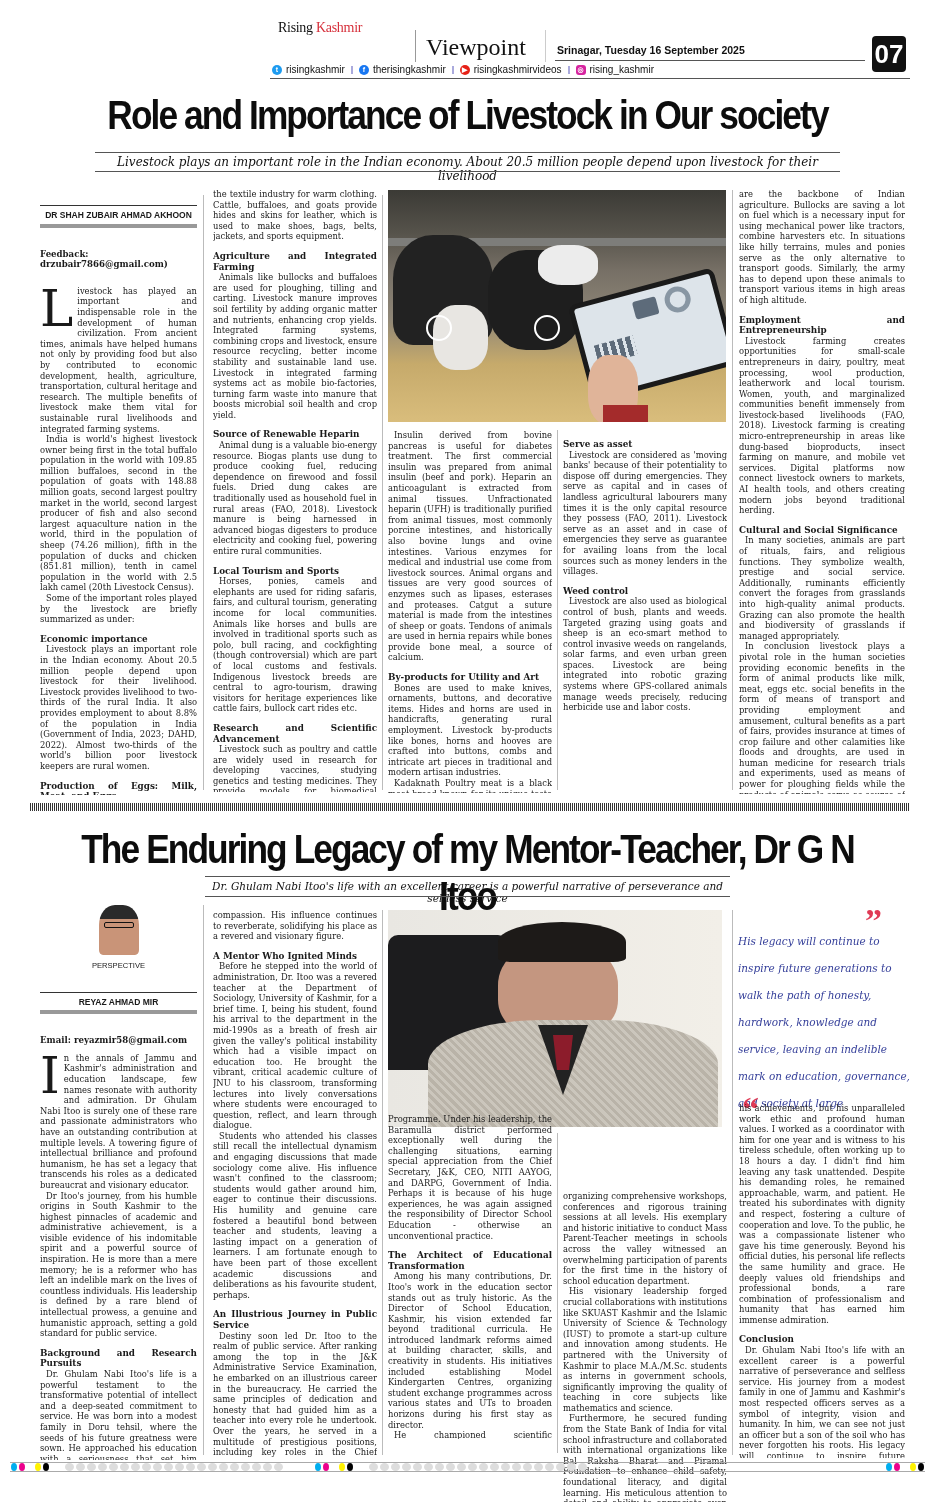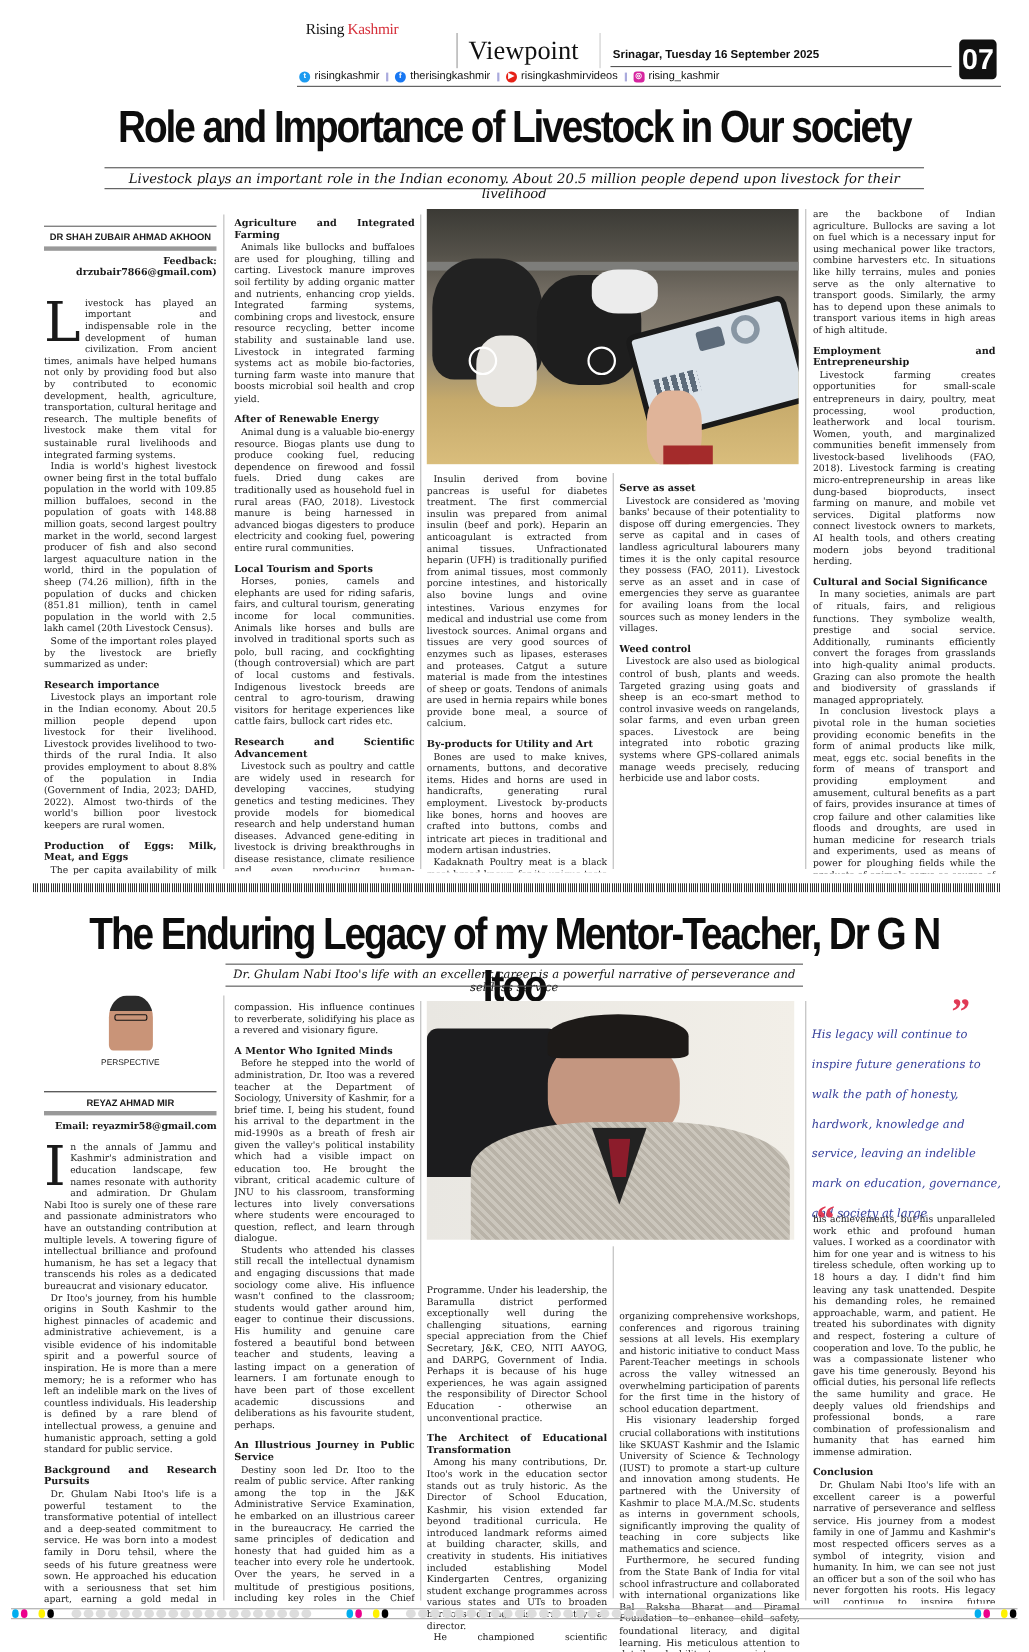--- a/index.html
+++ b/index.html
@@ -26,21 +26,21 @@
               font-size: 41px; letter-spacing: -2.2px; transform: scaleX(0.86); transform-origin: center; color: #0d0d0d; }
   .deck { text-align: center; font-family: "DejaVu Serif", serif; font-style: italic; font-size: 12px; }
   .deck-rule { height: 1px; background: #555; }
 
   
   .col { position: absolute; font-size: 8.4px; line-height: 10.6px; text-align: justify; color: #1a1a1a; overflow: hidden; }
   .col p { text-indent: 6px; margin-bottom: 0; }
   .col h4 { font-size: 8.8px; font-weight: bold; margin-top: 9px; margin-bottom: 0; font-family: "DejaVu Serif", serif; }
   .col-rule { position: absolute; width: 1px; background: #bbb; }
   .byline-top { font-family: "Liberation Sans", sans-serif; font-weight: bold; font-size: 8.5px; text-align: center; border-top: 1px solid #333; border-bottom: 4px solid #999; padding: 4px 0 3px; }
-  .feedback { font-weight: bold; font-size: 8.6px; text-align: right; margin-top: 5px; }
+  .feedback { font-weight: bold; font-size: 8.6px; text-align: left; margin-top: 21px; }
   .dropcap { float: left; font-family: "DejaVu Serif", serif; font-size: 50px; line-height: 42px; margin: 2px 4px 0 0; }
 
   .photo { position: absolute; overflow: hidden; }
   .divider-dots { left: 30px; top: 803px; width: 880px; height: 8px;
                   background: repeating-linear-gradient(90deg, #333 0 1px, #fff 1px 2px); }
 
   .quote { position: absolute; left: 738px; top: 928px; width: 175px; color: #36409a; font-style: italic; font-size: 10.5px; line-height: 27px; }
   .qmark { position: absolute; color: #e03a55; font-family: "Liberation Serif", serif; font-weight: bold; font-size: 34px; }
 
   
@@ -80,32 +80,33 @@
 
 <div class="col" style="left:40px;top:205px;width:157px;height:590px">
   <div class="byline-top">DR SHAH ZUBAIR AHMAD AKHOON</div>
   <div class="feedback">Feedback:  drzubair7866@gmail.com)</div>
   <div style="margin-top:16px">
     <span class="dropcap">L</span>
     <span>ivestock has played an important and indispensable role in the development of human civilization. From ancient times, animals have helped humans not only by providing food but also by contributed to economic development, health, agriculture, transportation, cultural heritage and research. The multiple benefits of livestock make them vital for sustainable rural livelihoods and integrated farming systems.</span>
   </div>
   <p>India is world's highest livestock owner being first in the total buffalo population in the world with 109.85 million buffaloes, second in the population of goats with 148.88 million goats, second largest poultry market in the world, second largest producer of fish and also second largest aquaculture nation in the world, third in the population of sheep (74.26 million), fifth in the population of ducks and chicken (851.81 million), tenth in camel population in the world with 2.5 lakh camel (20th Livestock Census).</p>
   <p>Some of the important roles played by the livestock are briefly summarized as under:</p>
-  <h4>Research importance</h4>
+  <h4>Economic importance</h4>
   <p>Livestock plays an important role in the Indian economy. About 20.5 million people depend upon livestock for their livelihood. Livestock provides livelihood to two-thirds of the rural India. It also provides employment to about 8.8% of the population in India (Government of India, 2023; DAHD, 2022). Almost two-thirds of the world's billion poor livestock keepers are rural women.</p>
   <h4>Production of Eggs: Milk, Meat, and Eggs</h4>
   <p>The per capita availability of milk was around 459 g/ day, eggs 101 / annum during 2022-23 (Department of Animal Husbandry &amp; Dairying (DAHD). Cows, buffaloes, goats and sheep provide milk, a major source of protein, fat, vitamins and minerals. Dairy products like butter, cheese, yogurt and ghee hold immense nutritional and economic value. Poultry, cattle, goats, pigs, and sheep supply meat that is rich in high-quality animal proteins, essential amino acids, iron, zinc, and B vitamins. Poultry farming provides eggs, an affordable and high-quality source of animal protein for millions.</p>
 
 </div>
 <div class="col-rule" style="left:203px;top:195px;height:595px"></div>
 
 <div class="col" style="left:213px;top:189px;width:164px;height:603px">
+  <p style="text-indent:0">the textile industry for warm clothing. Cattle, buffaloes, and goats provide hides and skins for leather, which is used to make shoes, bags, belts, jackets, and sports equipment.</p>
   <h4>Agriculture and Integrated Farming</h4>
   <p>Animals like bullocks and buffaloes are used for ploughing, tilling and carting. Livestock manure improves soil fertility by adding organic matter and nutrients, enhancing crop yields. Integrated farming systems, combining crops and livestock, ensure resource recycling, better income stability and sustainable land use. Livestock in integrated farming systems act as mobile bio-factories, turning farm waste into manure that boosts microbial soil health and crop yield.</p>
-  <h4>After of Renewable Energy</h4>
+  <h4>Source of Renewable Heparin</h4>
   <p>Animal dung is a valuable bio-energy resource. Biogas plants use dung to produce cooking fuel, reducing dependence on firewood and fossil fuels. Dried dung cakes are traditionally used as household fuel in rural areas (FAO, 2018). Livestock manure is being harnessed in advanced biogas digesters to produce electricity and cooking fuel, powering entire rural communities.</p>
   <h4>Local Tourism and Sports</h4>
   <p>Horses, ponies, camels and elephants are used for riding safaris, fairs, and cultural tourism, generating income for local communities. Animals like horses and bulls are involved in traditional sports such as polo, bull racing, and cockfighting (though controversial) which are part of local customs and festivals. Indigenous livestock breeds are central to agro-tourism, drawing visitors for heritage experiences like cattle fairs, bullock cart rides etc.</p>
   <h4>Research and Scientific Advancement</h4>
   <p>Livestock such as poultry and cattle are widely used in research for developing vaccines, studying genetics and testing medicines. They provide models for biomedical research and help understand human diseases. Advanced gene-editing in livestock is driving breakthroughs in disease resistance, climate resilience and even producing human-compatible proteins in milk.</p>
 
 </div>
 <div class="col-rule" style="left:382px;top:195px;height:595px"></div>
 
 <div class="photo" style="left:388px;top:190px;width:338px;height:232px;background:linear-gradient(180deg,#3b3a35 0%,#55524a 18%,#777066 35%,#8e8677 55%,#c6aa6b 75%,#d9bd7c 100%)">
@@ -191,21 +192,21 @@
 
 <div class="photo" style="left:388px;top:910px;width:334px;height:217px;background:linear-gradient(90deg,#e9e7e2,#f2efe8)">
   <div class="abs" style="left:0;top:25px;width:120px;height:135px;background:#1c1c1e;border-radius:10px 10px 0 0"></div>
   <div class="abs" style="left:110px;top:30px;width:120px;height:100px;background:#c49680;border-radius:45% 45% 40% 40%"></div>
   <div class="abs" style="left:110px;top:12px;width:128px;height:40px;background:#1d1a18;border-radius:50% 50% 10% 10%"></div>
   <div class="abs" style="left:40px;top:110px;width:290px;height:110px;background:repeating-linear-gradient(45deg,#b9b3a8 0 3px,#cbc6bc 3px 6px);border-radius:40% 40% 0 0"></div>
   <div class="abs" style="left:150px;top:115px;width:50px;height:70px;background:#222;clip-path:polygon(0 0,100% 0,50% 100%)"></div>
   <div class="abs" style="left:165px;top:125px;width:20px;height:35px;background:#8c1c2b;clip-path:polygon(0 0,100% 0,80% 100%,20% 100%)"></div>
 </div>
 
-<div class="col" style="left:388px;top:1167px;width:164px;height:325px">
+<div class="col" style="left:388px;top:1114px;width:164px;height:325px">
   <p style="text-indent:0">Programme. Under his leadership, the Baramulla district performed exceptionally well during the challenging situations, earning special appreciation from the Chief Secretary, J&amp;K, CEO, NITI AAYOG, and DARPG, Government of India. Perhaps it is because of his huge experiences, he was again assigned the responsibility of Director School Education - otherwise an unconventional practice.</p>
   <h4>The Architect of Educational Transformation</h4>
   <p>Among his many contributions, Dr. Itoo's work in the education sector stands out as truly historic. As the Director of School Education, Kashmir, his vision extended far beyond traditional curricula. He introduced landmark reforms aimed at building character, skills, and creativity in students. His initiatives included establishing Model Kindergarten Centres, organizing student exchange programmes across various states and UTs to broaden horizons during his first stay as director.</p>
   <p>He championed scientific innovations amongst students, promoted better gardening in schools as an initiative to start green education, and strengthened mentorship programmes for teachers. He also spearheaded the implementation of the New Education Policy (NEP) 2020 by</p>
 </div>
 <div class="col-rule" style="left:557px;top:1133px;height:320px"></div>
 
 <div class="col" style="left:563px;top:1191px;width:164px;height:325px">
   <p style="text-indent:0">organizing comprehensive workshops, conferences and rigorous training sessions at all levels. His exemplary and historic initiative to conduct Mass Parent-Teacher meetings in schools across the valley witnessed an overwhelming participation of parents for the first time in the history of school education department.</p>
   <p>His visionary leadership forged crucial collaborations with institutions like SKUAST Kashmir and the Islamic University of Science &amp; Technology (IUST) to promote a start-up culture and innovation among students. He partnered with the University of Kashmir to place M.A./M.Sc. students as interns in government schools, significantly improving the quality of teaching in core subjects like mathematics and science.</p>

